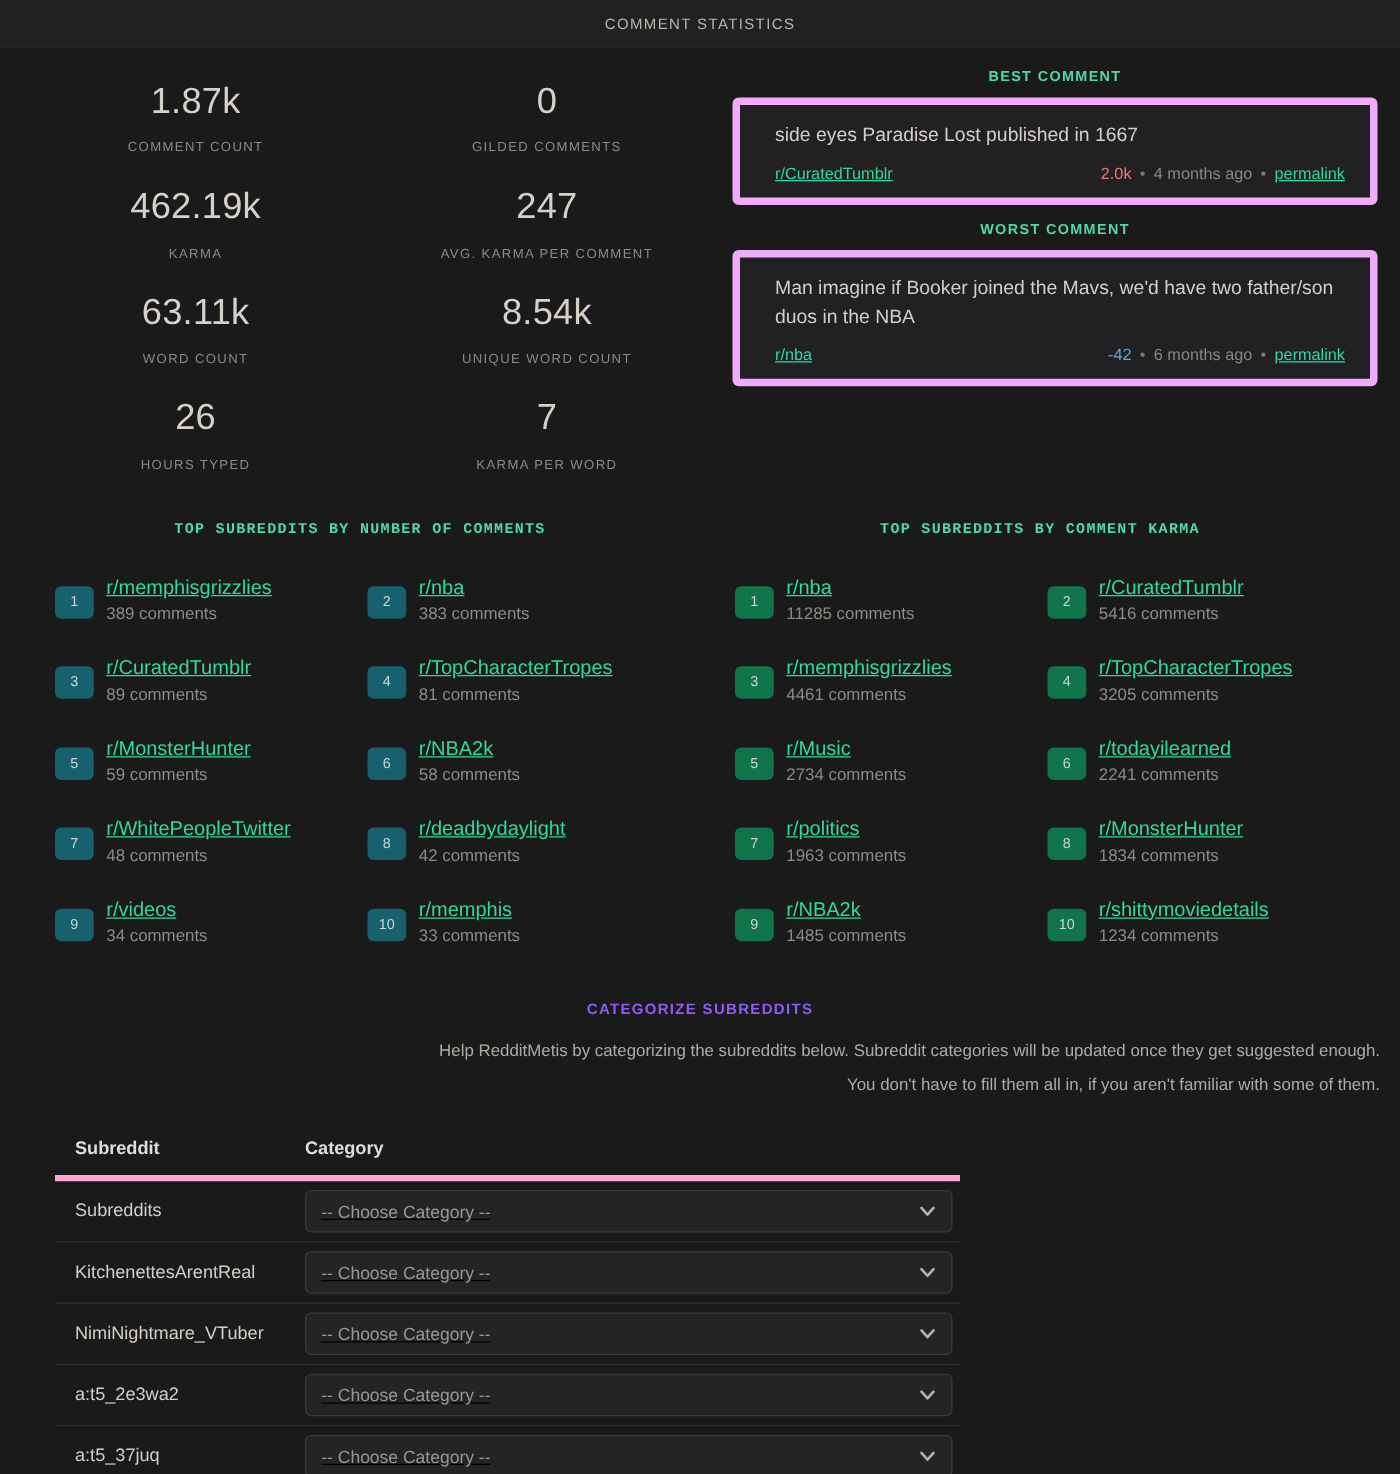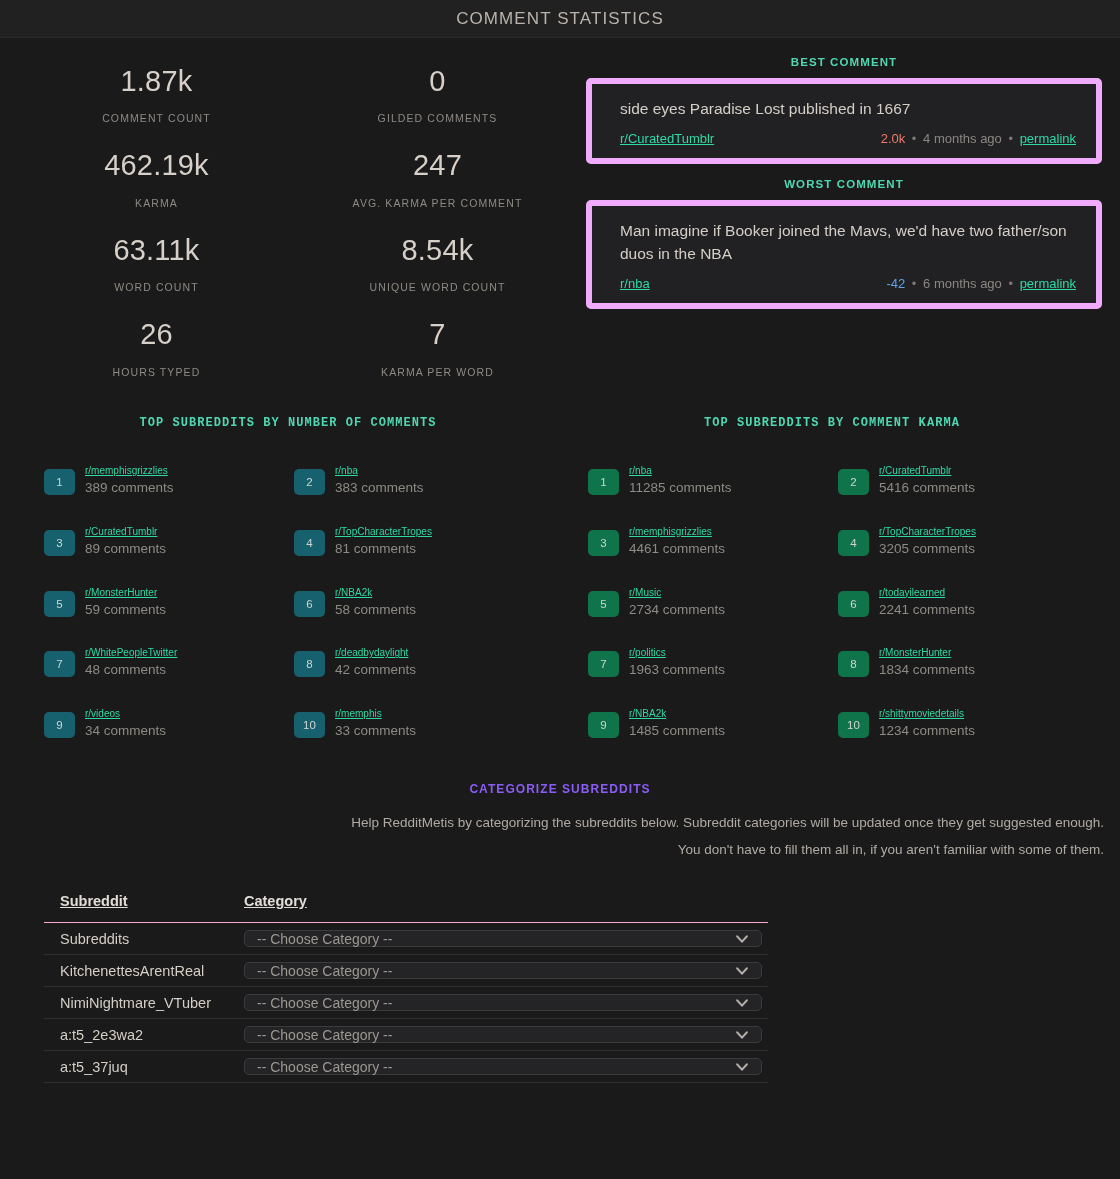--- a/index.html
+++ b/index.html
@@ -21,21 +21,21 @@
   .topbar {
     height: 38px;
     background: #212122;
     border-bottom: 1px solid #2a2a2b;
     display: flex;
     align-items: center;
     justify-content: center;
   }
   .topbar-title {
     color: #b9b3ab;
-    font-size: 17px;
+    font-size: 12px;
     letter-spacing: 1.1px;
     text-transform: uppercase;
   }
 
   
   .top-region {
     display: flex;
     padding: 14px 16px 0 16px;
   }
   .stats-col {
@@ -140,21 +140,21 @@
     display: flex;
     align-items: center;
     justify-content: center;
     margin-top: 9px;
   }
   .rank.teal { background: #17616e; }
   .rank.green { background: #0f7449; }
   .sub-text { padding-left: 10px; padding-top: 0; }
   .sub-name {
     color: #2fd9a3;
-    font-size: 10px;
+    font-size: 16px;
     line-height: 1.35;
   }
   .sub-count {
     color: #8e8a84;
     font-size: 13.5px;
     line-height: 1.4;
     margin-top: 1px;
   }
 
   
@@ -178,43 +178,43 @@
     width: 724px;
     margin: 36px 0 0 28px;
     border-collapse: collapse;
   }
   .cat-table th {
     text-align: left;
     color: #e2ddd7;
     font-size: 14.5px;
     font-weight: bold;
     padding: 0 0 13px 16px;
-    border-bottom: 1px solid #f9a8d4;
-    text-decoration: underline;
+    border-bottom: 5px solid #f9a8d4;
   }
   .cat-table th.c-sub { width: 184px; }
   .cat-table td {
     padding: 7px 0 7px 16px;
     border-bottom: 1px solid #303032;
     vertical-align: middle;
   }
   .cat-table td.c-name {
     color: #d4cec6;
     font-size: 14.5px;
   }
   .cat-table td.c-select { padding-right: 6px; }
   .select-box {
     position: relative;
     background: #242426;
     border: 1px solid #3b3b3e;
     border-radius: 5px;
-    height: 17px;
+    height: 34px;
     display: flex;
     align-items: center;
     padding: 0 12px;
+    text-decoration: underline;
   }
   .select-value {
     color: #9c9792;
     font-size: 14px;
   }
   .chev {
     position: absolute;
     right: 12px; top: 50%;
     transform: translateY(-50%);
     width: 14px; height: 14px;

